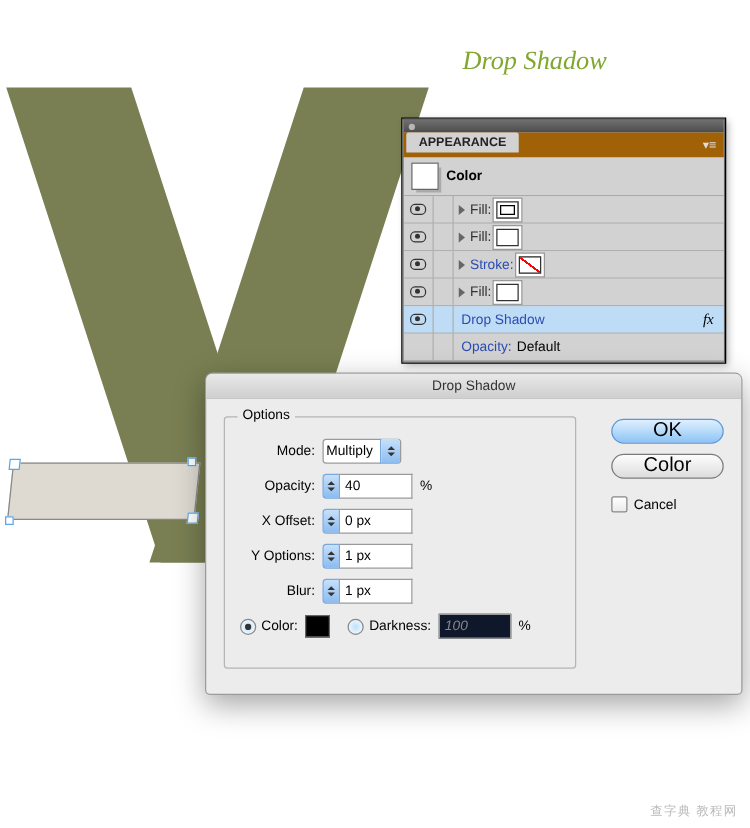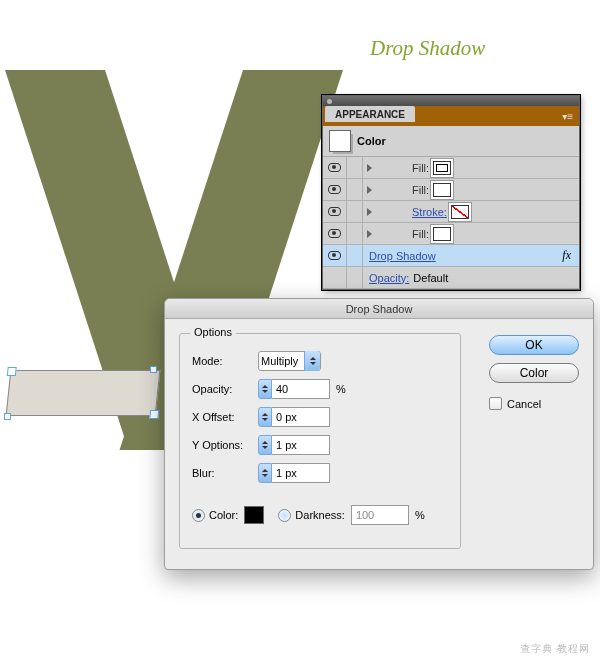--- a/index.html
+++ b/index.html
@@ -29,53 +29,53 @@
   .menu-icon { margin-left: auto; margin-right: 6px; align-self: center; color: #ddd; font-size: 10px; }
   .panel-header-row { display: flex; align-items: center; gap: 6px; padding: 4px 6px; border-bottom: 1px solid #aaa; background: #d2d2d2; }
   .thumb-lg { width: 22px; height: 22px; background: #fff; border: 1px solid #666; box-shadow: 3px 3px 0 -1px #aaa; }
   .panel-row { display: flex; align-items: center; height: 22px; border-bottom: 1px solid #b0b0b0; background: #d2d2d2; }
   .panel-row.sel { background: #bfdcf7; }
   .eye-col { width: 24px; display: flex; justify-content: center; border-right: 1px solid #b0b0b0; height: 22px; align-items: center; }
   .eye { width: 13px; height: 9px; border: 1px solid #333; border-radius: 60% / 100%; position: relative; }
   .eye::after { content:""; position: absolute; width: 4px; height: 4px; background: #333; border-radius: 50%; top: 1px; left: 3px; }
   .spacer-col { width: 16px; border-right: 1px solid #b0b0b0; height: 22px; }
   .tri { width: 0; height: 0; border-top: 4px solid transparent; border-bottom: 4px solid transparent; border-left: 5px solid #666; margin: 0 4px; }
-  .row-label { color: #333; margin-left: 36px; }
-  .row-label.link { color: #2b4db2; text-decoration: underline; }
+  .row-label { color: #333; }
+  .row-label.link { color: #2b4db2; }
   .swatch { width: 18px; height: 14px; margin-left: 4px; border: 1px solid #333; box-shadow: 0 0 0 2px #fff, 0 0 0 3px #999; }
   .sw-dbl { background: #fff; box-shadow: inset 0 0 0 2px #fff, inset 0 0 0 3px #000, 0 0 0 2px #fff, 0 0 0 3px #999; }
   .sw-white { background: #fff; }
   .sw-none { background: linear-gradient(to top right, #fff 46%, red 46%, red 54%, #fff 54%); }
   .fx { margin-left: auto; margin-right: 8px; font-style: italic; font-family: Georgia, serif; font-size: 12px; }
   .opacity-row .row-label { margin-left: 6px; }
 
   
   .dialog { position: absolute; top: 298px; left: 164px; width: 430px; background: #ececec; border: 1px solid #9b9b9b; border-radius: 6px 6px 4px 4px; box-shadow: 0 8px 24px rgba(0,0,0,0.35); }
   .dialog-titlebar { height: 20px; background: linear-gradient(#e9e9e9,#cfcfcf); border-bottom: 1px solid #aaa; border-radius: 5px 5px 0 0; text-align: center; line-height: 20px; font-size: 11px; color: #333; }
   .dialog-body { padding: 14px 14px 20px; display: flex; gap: 28px; }
   .options-group { flex: 1; border: 1px solid #b4b4b4; border-radius: 3px; padding: 10px 12px 16px; position: relative; }
   .group-legend { position: absolute; top: -8px; left: 10px; background: #ececec; padding: 0 4px; font-size: 11px; }
   .form-row { display: flex; align-items: center; margin: 6px 0; height: 22px; }
-  .form-label { width: 60px; text-align: left; margin-right: 6px; color: #000; }
+  .form-label { width: 60px; text-align: right; margin-right: 6px; color: #000; }
   .select { display: inline-flex; align-items: center; background: #fff; border: 1px solid #9a9a9a; border-radius: 3px; height: 20px; padding: 0 0 0 2px; box-shadow: inset 0 1px 0 #fff; }
   .select-btn { width: 16px; height: 20px; background: linear-gradient(#c7e0fb,#8bbcf0); border-left: 1px solid #7aa8dc; display: flex; flex-direction: column; align-items: center; justify-content: center; border-radius: 0 3px 3px 0; margin-left: 6px; }
   .select-btn::before { content:""; border-left: 3px solid transparent; border-right: 3px solid transparent; border-bottom: 3px solid #333; margin-bottom: 2px; }
   .select-btn::after { content:""; border-left: 3px solid transparent; border-right: 3px solid transparent; border-top: 3px solid #333; }
   .num-input { display: inline-flex; align-items: flex-start; border-radius: 10px; }
   .stepper { width: 14px; height: 20px; background: linear-gradient(#c7e0fb,#8bbcf0); border: 1px solid #7aa8dc; border-radius: 3px 0 0 3px; display: flex; flex-direction: column; align-items: center; justify-content: center; }
   .stepper::before { content:""; border-left: 3px solid transparent; border-right: 3px solid transparent; border-bottom: 3px solid #333; margin-bottom: 2px; }
   .stepper::after { content:""; border-left: 3px solid transparent; border-right: 3px solid transparent; border-top: 3px solid #333; }
   .num-field { width: 58px; height: 20px; border: 1px solid #999; border-left: none; padding: 0 4px; font-size: 11px; background: #fff; }
-  .num-field.disabled { background: #ffffff; color: #888; }
+  .num-field.disabled { background: #0f172a; color: #888; font-style: italic; }
   .unit { margin-left: 6px; }
   .radio { appearance: none; width: 13px; height: 13px; border: 1px solid #888; border-radius: 50%; margin-right: 4px; background: radial-gradient(circle,#bde1fa,#fff); position: relative; }
   .radio:checked::after { content:""; position:absolute; inset:3px; background:#333; border-radius:50%; }
   .color-swatch { width: 20px; height: 18px; background: #000; border: 1px solid #666; margin-right: 14px; }
   .right-col { width: 90px; display: flex; flex-direction: column; gap: 8px; padding-top: 2px; }
-  .aqua-btn { height: 20px; border: 1px solid #7a7a7a; border-radius: 10px; background: linear-gradient(#fdfdfd,#dcdcdc); text-align: center; line-height: 18px; font-size: 12px; cursor: pointer; }
+  .aqua-btn { height: 20px; border: 1px solid #7a7a7a; border-radius: 10px; background: linear-gradient(#fdfdfd,#dcdcdc); text-align: center; line-height: 18px; font-size: 16px; cursor: pointer; }
   .aqua-btn.default { background: linear-gradient(#dff0ff,#8dc4f5); border-color: #5c94d6; }
   .checkbox-row { display: flex; align-items: center; gap: 5px; margin-top: 6px; }
   .checkbox { width: 13px; height: 13px; border: 1px solid #888; border-radius: 2px; background: linear-gradient(#fff,#eaeaea); }
 
   .watermark { position: absolute; bottom: 6px; right: 10px; color: #bbb; font-size: 10px; letter-spacing: 1px; }
 </style>
 </head>
 <body>
 
 <div class="canvas">
@@ -194,21 +194,21 @@
       </div>
 
       <div class="form-row">
         <span class="form-label">Blur:</span>
         <div class="num-input">
           <span class="stepper"></span>
           <input class="num-field" value="1 px" style="">
         </div>
       </div>
 
-      <div class="form-row" style="margin-top:20px;">
+      <div class="form-row" style="margin-top:6px;">
         <input type="radio" class="radio" checked="" style="">
         <span>Color:</span>
         <span class="color-swatch" style="margin-left:6px;"></span>
         <input type="radio" class="radio" style="">
         <span>Darkness:</span>
         <input class="num-field disabled" style="margin-left: 6px; border-left: 1px solid rgb(153, 153, 153);" disabled="" value="100">
         <span class="unit">%</span>
       </div>
     </div>
 

